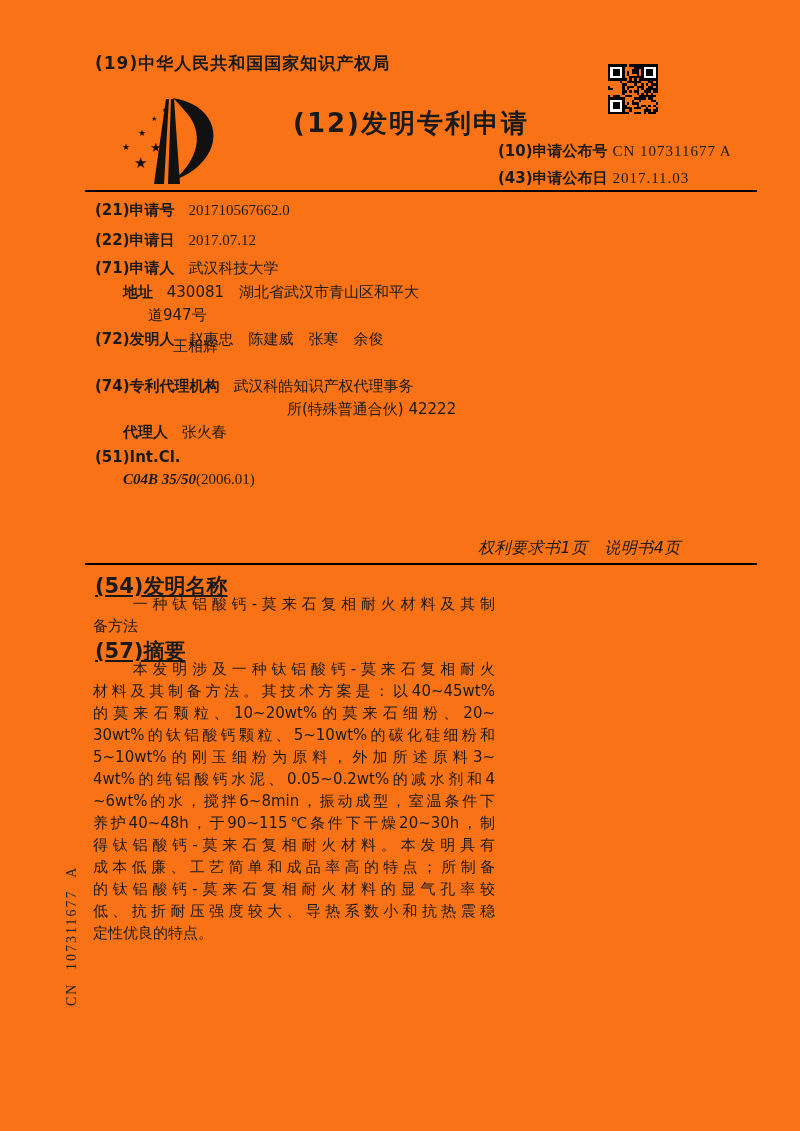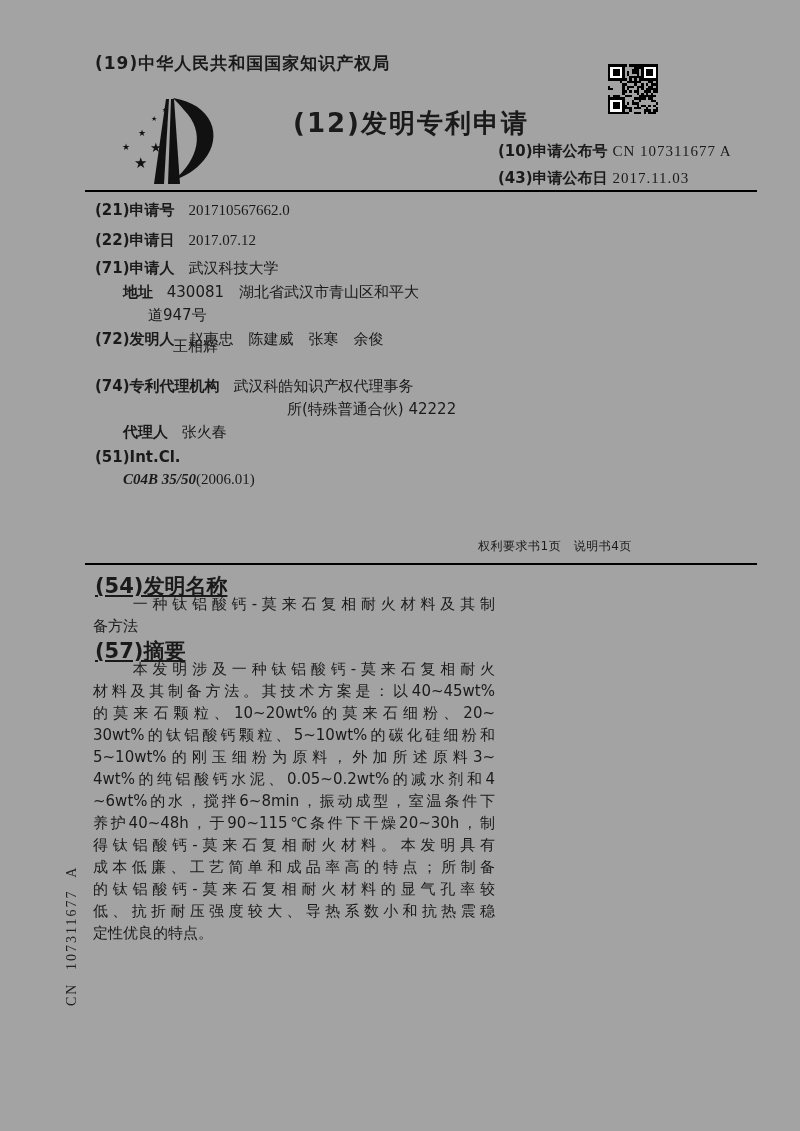--- a/index.html
+++ b/index.html
@@ -1,19 +1,19 @@
 <!DOCTYPE html>
 <html><head>
 <meta charset="utf-8">
 <style>
   * { margin:0; padding:0; box-sizing:border-box; }
   html,body { background:#e8e8e8; }
   .page {
     position:relative; width:800px; height:1131px; margin:0 auto;
-    background:#a3a3a3; overflow:hidden; color:#1a1a1a;
+    background:#f97316; overflow:hidden; color:#1a1a1a;
     font-family:"DejaVu Sans","Liberation Sans",sans-serif;
   }
   .serif { font-family:"Liberation Serif","DejaVu Serif",serif; }
   .abs { position:absolute; }
   .office-line { left:95px; top:52px; font-size:17px; font-weight:bold; letter-spacing:1px; }
   .doc-type { left:293px; top:106px; font-size:26px; font-weight:bold; letter-spacing:2px;text-align:right; }
   .pub-line { font-size:15px; white-space:nowrap; }
   .pub-line .lbl { font-weight:bold; }
   .pub-line .val { font-family:"Liberation Serif","DejaVu Serif",serif; letter-spacing:1px; }
   .pub-no { left:498px; top:142px; }
@@ -23,21 +23,21 @@
   .rule-2 { top:563px; }
   .qr { left:608px; top:64px; width:50px; height:55px; }
   .logo { left:120px; top:94px; width:118px; height:94px; }
 
   .bib-row { position:absolute; font-size:15px; white-space:nowrap; }
   .bib-row .lbl { font-weight:bold; margin-right:9px; }
   .bib-row .val { font-family:"Liberation Serif","DejaVu Serif",serif; }
   .bib-row .val.zh { font-family:"DejaVu Sans","Liberation Sans",sans-serif; font-weight:normal; }
   .intcl-class { font-weight:bold; font-style:italic; }
 
-  .pages-info { left:478px; top:538px; font-size:12px; letter-spacing:0.5px; }
+  .pages-info { left:478px; top:538px; font-size:16px; letter-spacing:0.5px;font-style:italic; }
 
   .sec-label { font-size:21px; font-weight:bold;text-decoration:underline; }
   .title-line, .abs-line { font-size:15px; width:402px; line-height:22px;
     text-align:justify; text-align-last:justify; }
   .no-just { text-align-last:left; }
   .abstract-block { left:93px; top:658px; width:402px; }
   .title-block { left:93px; top:593px; width:402px; }
 
   .side-code {
     left:64px; top:1006px; transform:rotate(-90deg); transform-origin:0 0;

